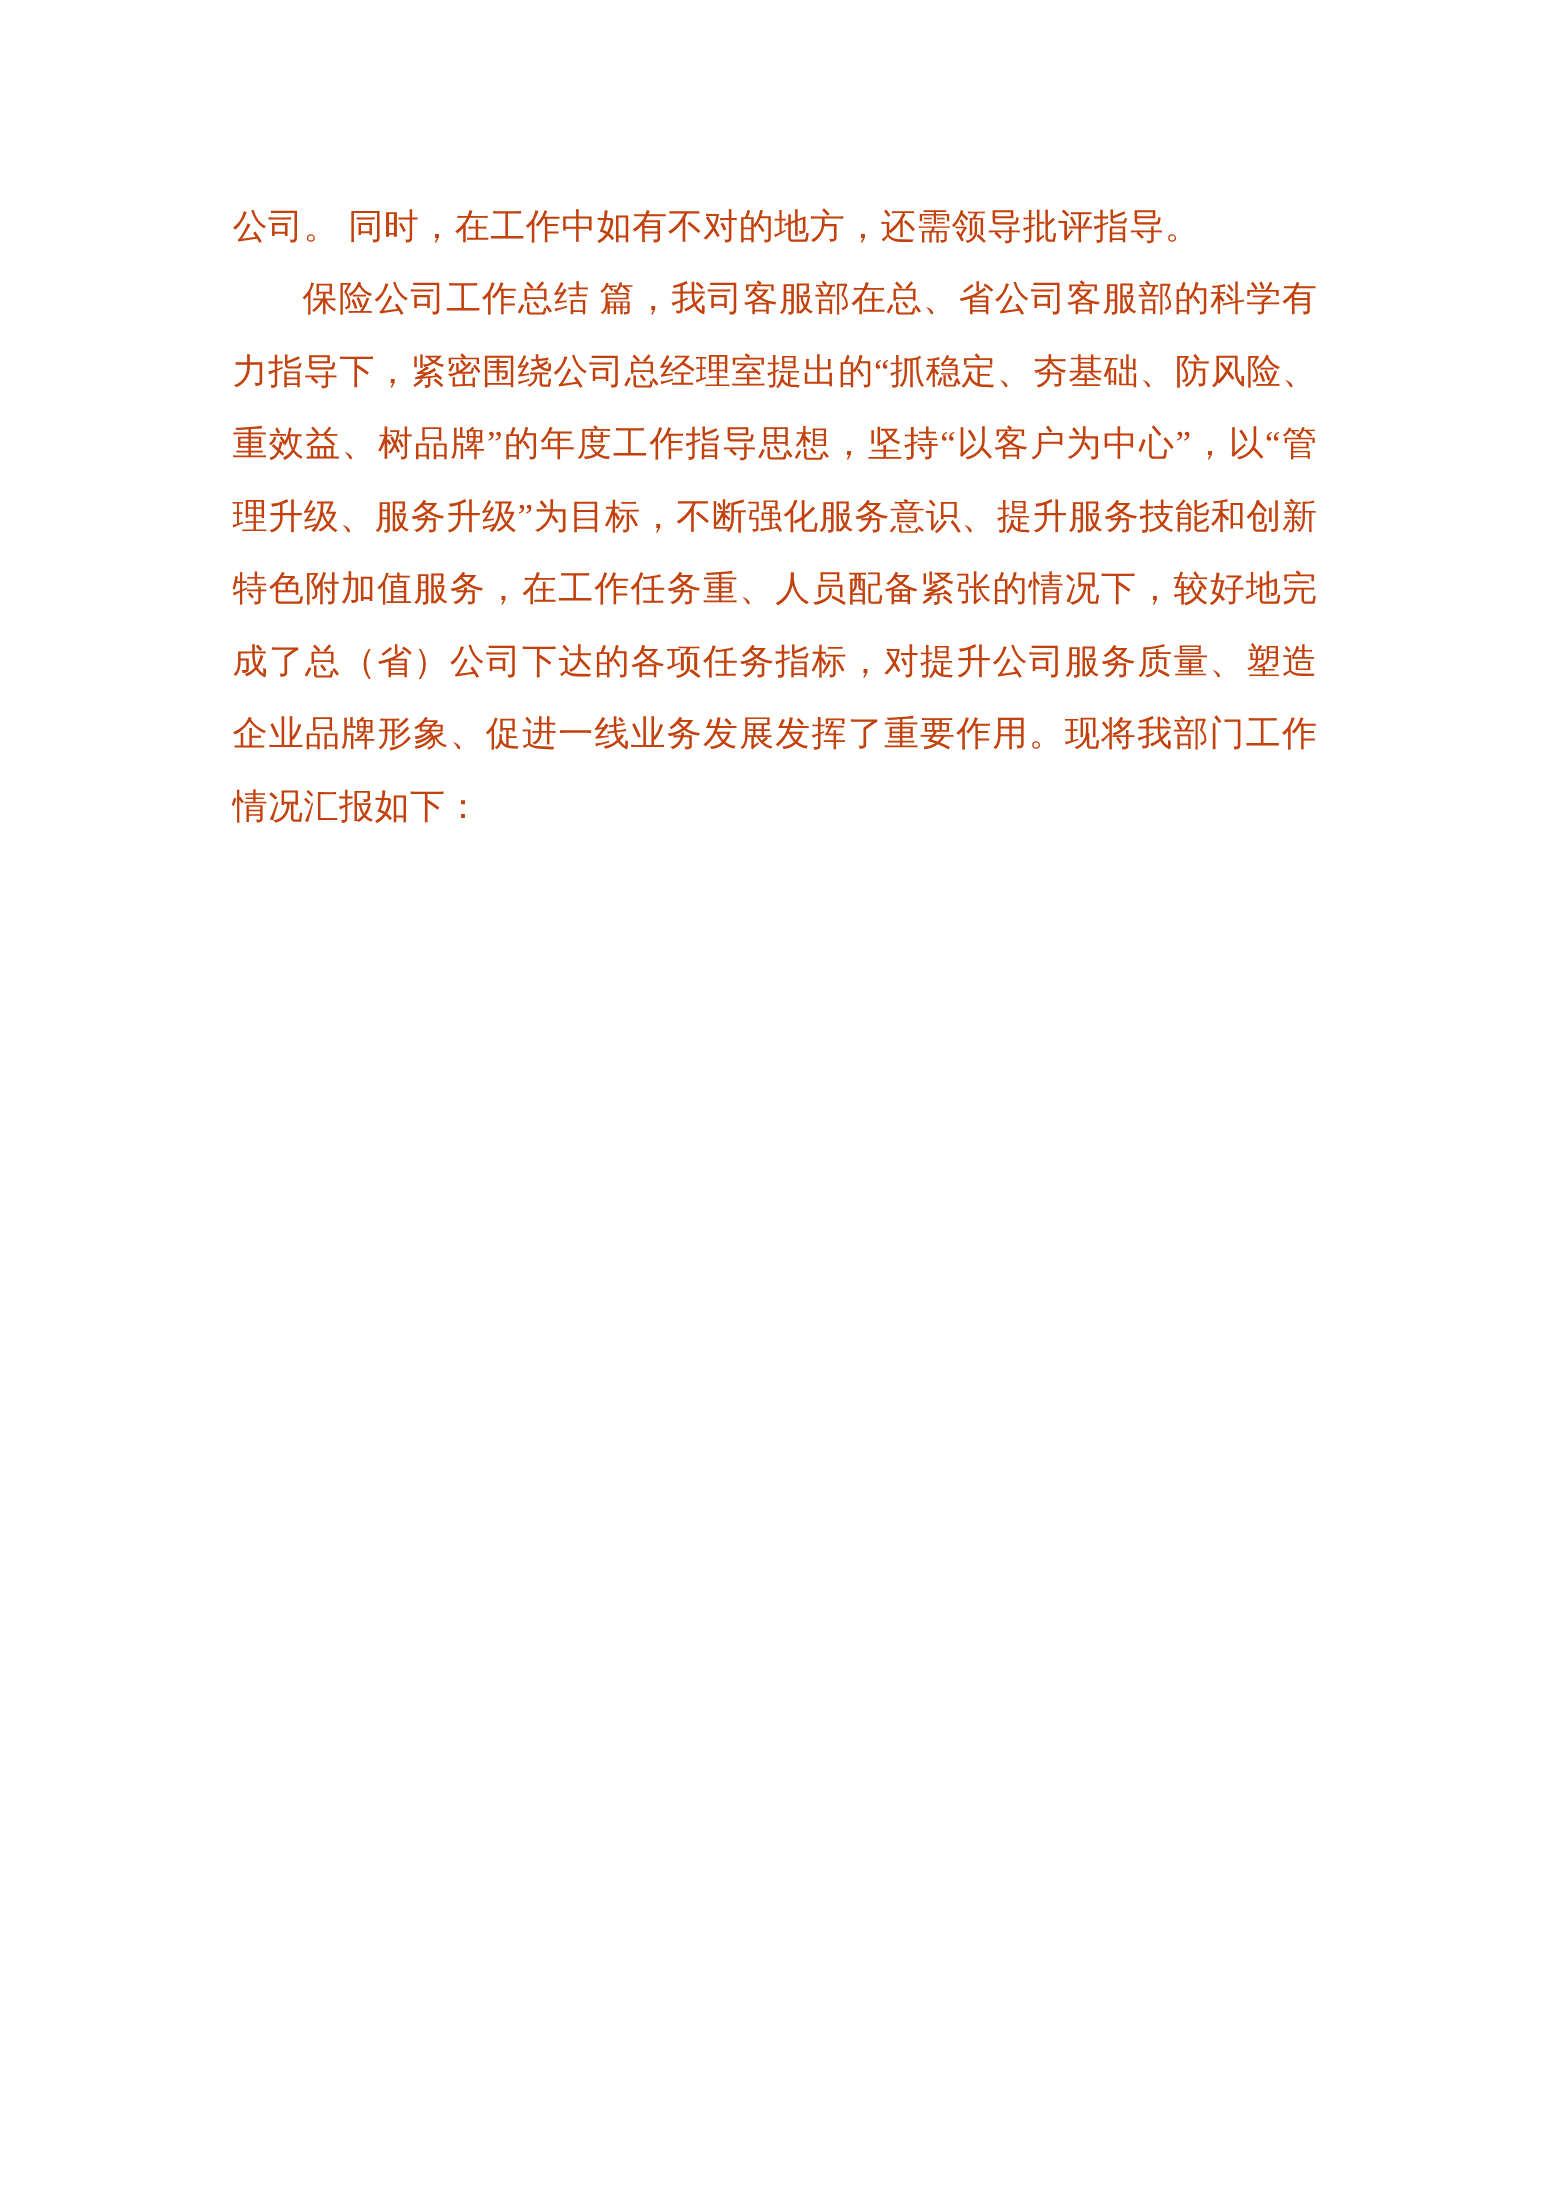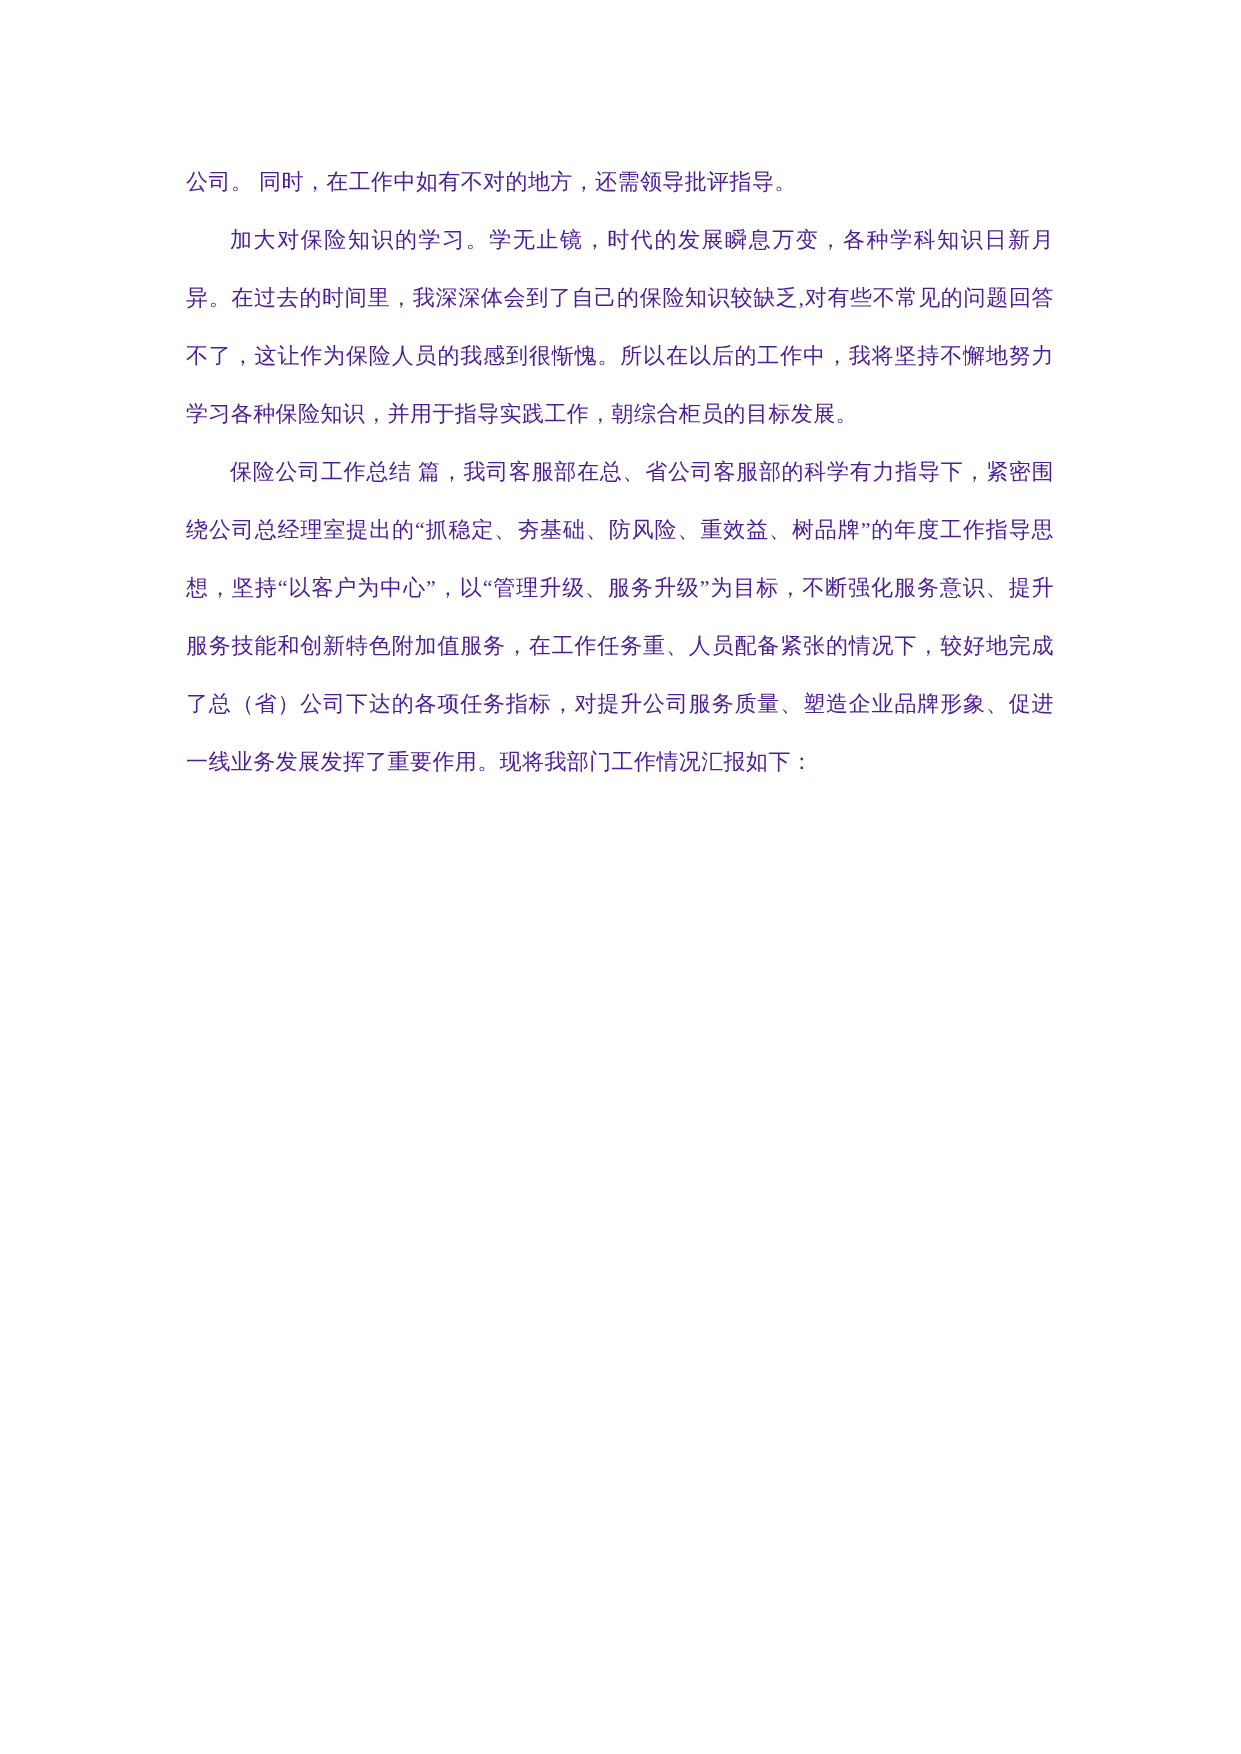--- a/index.html
+++ b/index.html
@@ -12,23 +12,23 @@
     width: 1241px;
     height: 1754px;
     background: #ffffff;
     box-sizing: border-box;
     padding: 153px 188px 0 186px;
     overflow: hidden;
   }
   .doc-body {
     width: 868px;
     font-family: "Liberation Serif", "DejaVu Serif", serif;
-    font-size: 22px;
+    font-size: 28px;
     line-height: 58px;
-    color: #4c1d95;
+    color: #c2410c;
     font-weight: 400;
     text-align: justify;
     text-justify: inter-character;
     letter-spacing: 0.4px;
     word-break: normal;
     overflow-wrap: break-word;
   }
   .doc-body p {
     margin: 0;
     padding: 0;
@@ -36,16 +36,15 @@
   .doc-body p.indent {
     text-indent: 2em;
   }
 </style>
 </head>
 <body>
 
 <div class="page">
   <div class="doc-body">
     <p>公司。 同时，在工作中如有不对的地方，还需领导批评指导。</p>
-    <p class="indent">加大对保险知识的学习。学无止镜，时代的发展瞬息万变，各种学科知识日新月异。在过去的时间里，我深深体会到了自己的保险知识较缺乏,对有些不常见的问题回答不了，这让作为保险人员的我感到很惭愧。所以在以后的工作中，我将坚持不懈地努力学习各种保险知识，并用于指导实践工作，朝综合柜员的目标发展。</p>
     <p class="indent">保险公司工作总结 篇，我司客服部在总、省公司客服部的科学有力指导下，紧密围绕公司总经理室提出的“抓稳定、夯基础、防风险、重效益、树品牌”的年度工作指导思想，坚持“以客户为中心”，以“管理升级、服务升级”为目标，不断强化服务意识、提升服务技能和创新特色附加值服务，在工作任务重、人员配备紧张的情况下，较好地完成了总（省）公司下达的各项任务指标，对提升公司服务质量、塑造企业品牌形象、促进一线业务发展发挥了重要作用。现将我部门工作情况汇报如下：</p>
   </div>
 </div>
 
 </body></html>

